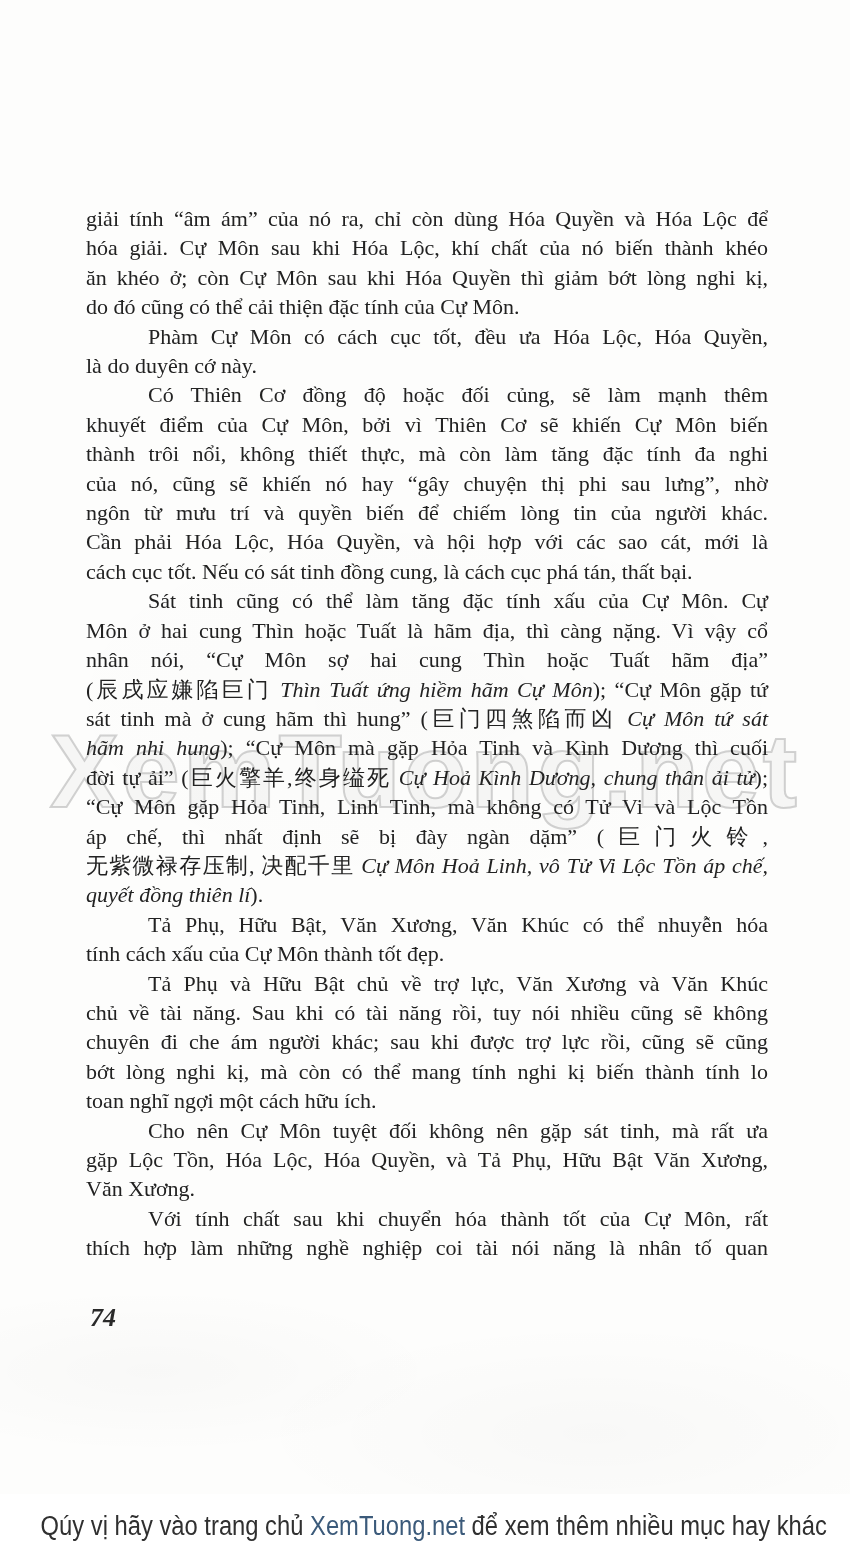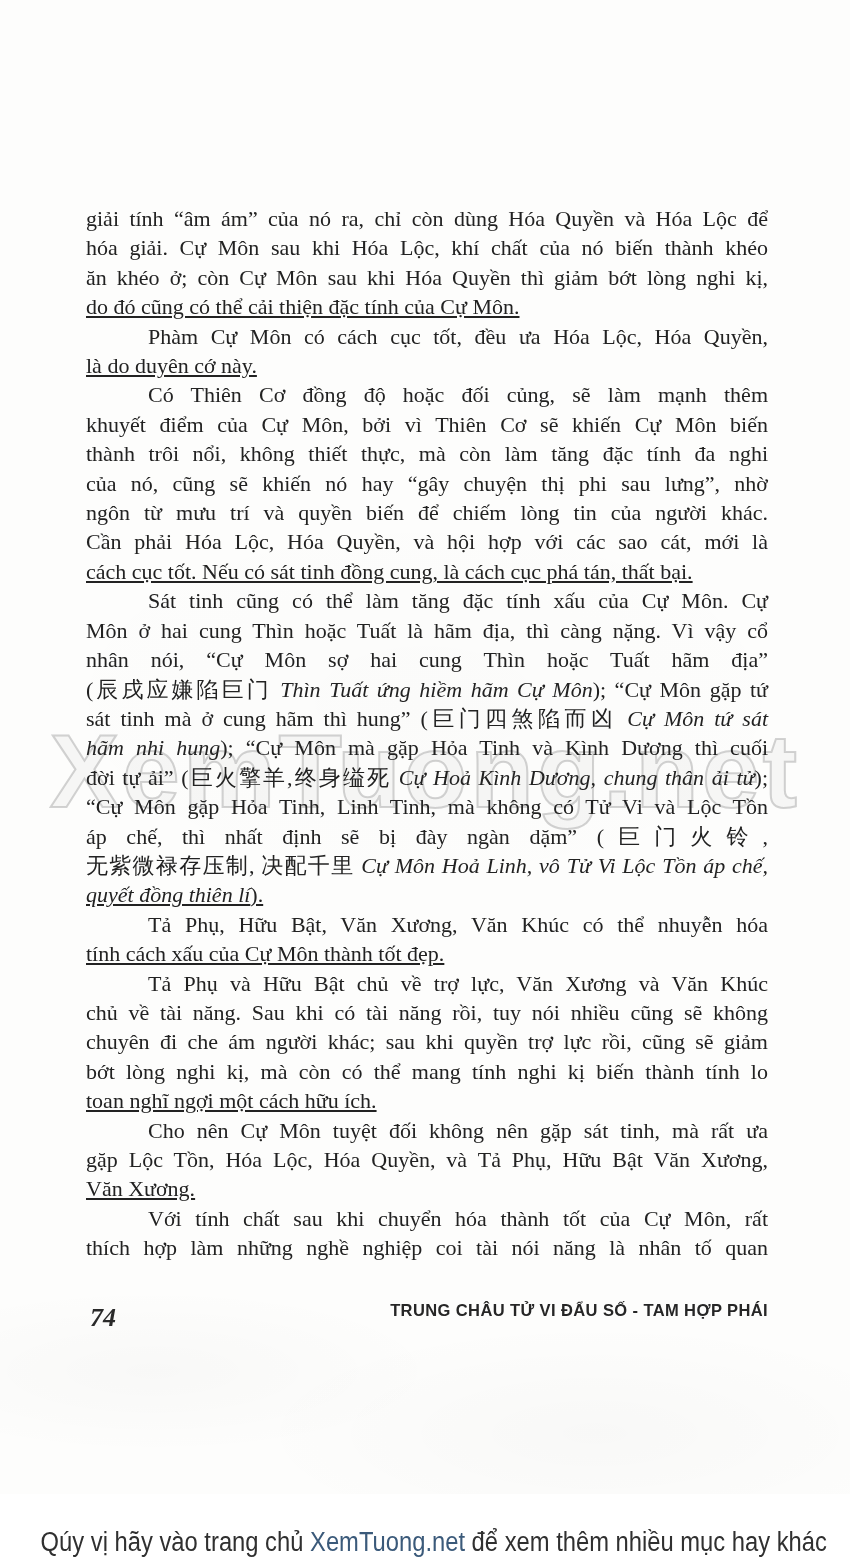--- a/index.html
+++ b/index.html
@@ -21,21 +21,21 @@
     color:#222222;
     font-size:22px;
     line-height:29.4px;
   }
   .ln{
     text-align:justify;
     text-align-last:justify;
     white-space:normal;
   }
   .ln.ind{ text-indent:62px; }
-  .ln.end{ text-align-last:left;text-decoration:underline; }
+  .ln.end{ text-align-last:left; }
   .it{ font-style:italic; }
   
   .watermark{
     position:absolute;
     top:712px;left:0;right:0;
     text-align:center;
     font-family:"Liberation Sans","DejaVu Sans",sans-serif;
     font-size:104px;
     font-weight:700;
     letter-spacing:3px;
@@ -57,21 +57,21 @@
     font-family:"Liberation Sans","DejaVu Sans",sans-serif;
     font-size:16.5px;font-weight:700;
     letter-spacing:0.4px;
     color:#262626;
   }
   
   .banner{
     position:absolute;
     left:0;right:0;bottom:0;height:64px;
     background:#ffffff;
-    display:flex;align-items:flex-end;justify-content:center;padding-left:18px;
+    display:flex;align-items:center;justify-content:center;padding-left:18px;
   }
   .banner-text{
     font-family:"Liberation Sans","DejaVu Sans",sans-serif;
     font-size:27px;
     font-weight:500;
     color:#303030;
     white-space:nowrap;
     transform:scaleX(0.88);
     transform-origin:center;
   }
@@ -106,33 +106,32 @@
       <div class="ln"><span class="it">hãm nhi hung</span><span>); “Cự Môn mà gặp Hỏa Tinh và Kình Dương thì cuối</span></div>
       <div class="ln"><span>đời tự ải” (巨火擎羊,终身缢死 </span><span class="it">Cự Hoả Kình Dương, chung thân ải tử</span><span>);</span></div>
       <div class="ln"><span>“Cự Môn gặp Hỏa Tinh, Linh Tinh, mà không có Tử Vi và Lộc Tồn</span></div>
       <div class="ln"><span>áp chế, thì nhất định sẽ bị đày ngàn dặm” (巨门火铃,</span></div>
       <div class="ln"><span>无紫微禄存压制, 决配千里 </span><span class="it">Cự Môn Hoả Linh, vô Tử Vi Lộc Tồn áp chế,</span></div>
       <div class="ln end"><span class="it">quyết đồng thiên lí</span><span>).</span></div>
       <div class="ln ind"><span>Tả Phụ, Hữu Bật, Văn Xương, Văn Khúc có thể nhuyễn hóa</span></div>
       <div class="ln end"><span>tính cách xấu của Cự Môn thành tốt đẹp.</span></div>
       <div class="ln ind"><span>Tả Phụ và Hữu Bật chủ về trợ lực, Văn Xương và Văn Khúc</span></div>
       <div class="ln"><span>chủ về tài năng. Sau khi có tài năng rồi, tuy nói nhiều cũng sẽ không</span></div>
-      <div class="ln"><span>chuyên đi che ám người khác; sau khi quyền trợ lực rồi, cũng sẽ giảm</span></div>
+      <div class="ln"><span>chuyên đi che ám người khác; sau khi được trợ lực rồi, cũng sẽ cũng</span></div>
       <div class="ln"><span>bớt lòng nghi kị, mà còn có thể mang tính nghi kị biến thành tính lo</span></div>
       <div class="ln end"><span>toan nghĩ ngợi một cách hữu ích.</span></div>
       <div class="ln ind"><span>Cho nên Cự Môn tuyệt đối không nên gặp sát tinh, mà rất ưa</span></div>
       <div class="ln"><span>gặp Lộc Tồn, Hóa Lộc, Hóa Quyền, và Tả Phụ, Hữu Bật Văn Xương,</span></div>
       <div class="ln end"><span>Văn Xương.</span></div>
       <div class="ln ind"><span>Với tính chất sau khi chuyển hóa thành tốt của Cự Môn, rất</span></div>
       <div class="ln"><span>thích hợp làm những nghề nghiệp coi tài nói năng là nhân tố quan</span></div>
     </div>
 
   <div class="footer-page-number">74</div>
 
-  <div class="footer-book-title">TRUNG CHÂU TỬ VI ĐẨU SỐ - TAM HỢP PHÁI</div>
 
   <div class="banner">
     <div class="banner-text">
       <span>Qúy vị hãy vào trang chủ </span><span class="site">XemTuong.net</span><span> để xem thêm nhiều mục hay khác</span>
     </div>
   </div>
 
 </div>
 
 </body></html>

